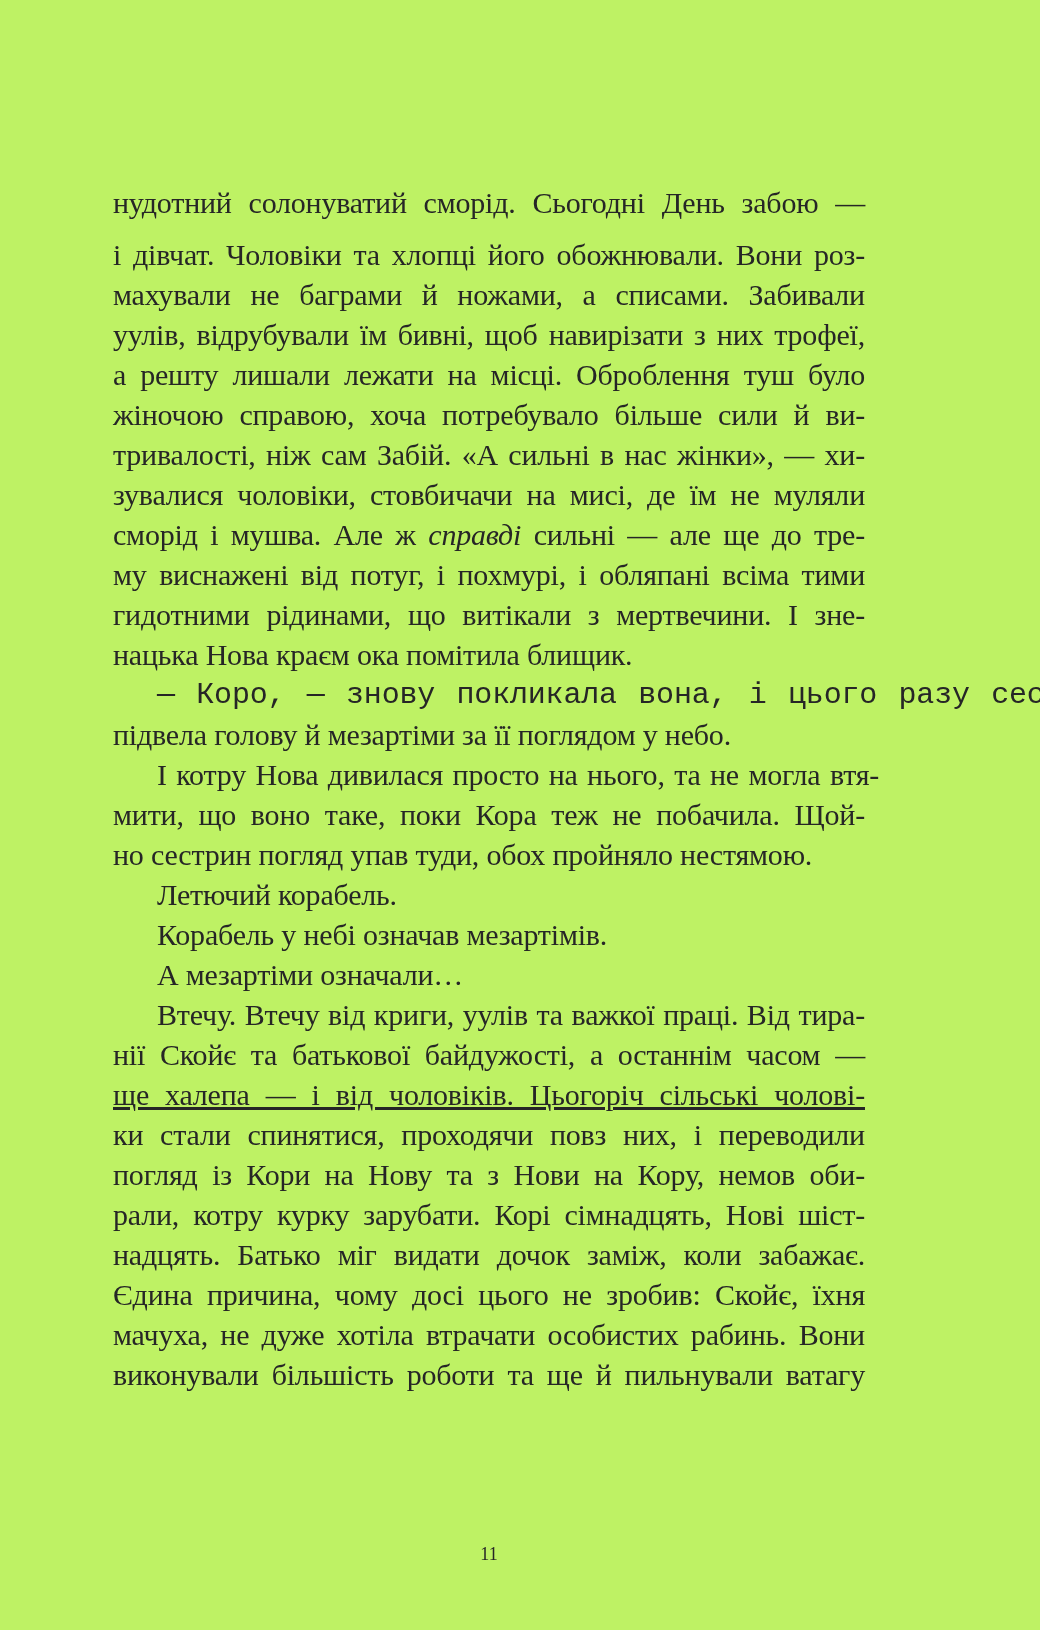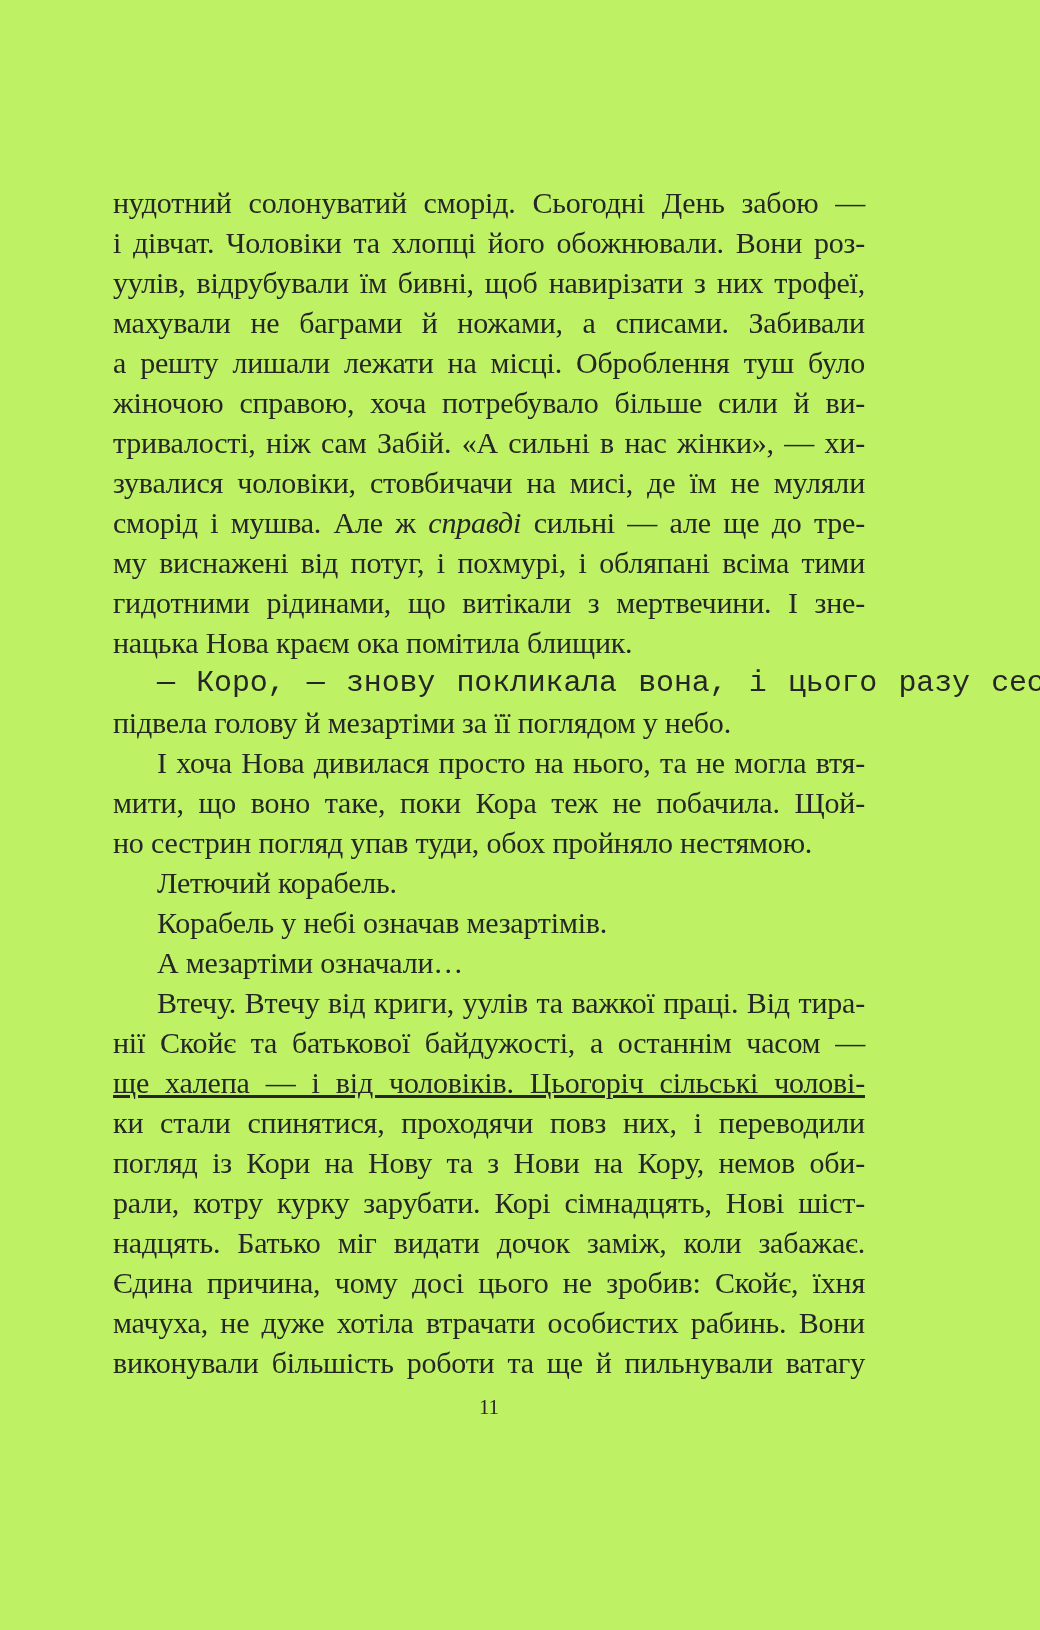--- a/index.html
+++ b/index.html
@@ -31,48 +31,48 @@
   }
   .line.indent {
     padding-left: 44px;
   }
   .em {
     font-style: italic;
   }
   .page-number {
     position: absolute;
     left: 113px;
-    top: 1392px;
+    top: 1539px;
     width: 752px;
     text-align: center;
-    font-size: 21px;
+    font-size: 18px;
     line-height: 30px;
     color: #262626;
   }
 </style>
 </head>
 <body>
 
 <div class="page">
   <div class="text-block" id="text-block">
       <div class="line" style="word-spacing: 9.51px;"><span><span>нудотний солонуватий сморід. Сьогодні День забою —</span></span></div>
-      <div class="line" style="word-spacing: 4.56px;"><span><span>і дівчат. Чоловіки та хлопці його обожнювали. Вони роз-</span></span></div>
+      <div class="line" style="word-spacing: 4.56px; margin-top: 12px;"><span><span>і дівчат. Чоловіки та хлопці його обожнювали. Вони роз-</span></span></div>
+      <div class="line" style="word-spacing: 12.44px;"><span><span>махували не баграми й ножами, а списами. Забивали</span></span></div>
       <div class="line" style="word-spacing: 3.71px;"><span><span>уулів, відрубували їм бивні, щоб навирізати з них трофеї,</span></span></div>
-      <div class="line" style="word-spacing: 12.44px;"><span><span>махували не баграми й ножами, а списами. Забивали</span></span></div>
       <div class="line" style="word-spacing: 6.77px;"><span><span>а решту лишали лежати на місці. Оброблення туш було</span></span></div>
       <div class="line" style="word-spacing: 8.66px;"><span><span>жіночою справою, хоча потребувало більше сили й ви-</span></span></div>
       <div class="line" style="word-spacing: 3.15px;"><span><span>тривалості, ніж сам Забій. «А сильні в нас жінки», — хи-</span></span></div>
       <div class="line" style="word-spacing: 6.88px;"><span><span>зувалися чоловіки, стовбичачи на мисі, де їм не муляли</span></span></div>
       <div class="line" style="word-spacing: 5.13px;"><span><span>сморід і мушва. Але ж </span><span class="em">справді</span><span> сильні — але ще до тре-</span></span></div>
       <div class="line" style="word-spacing: 5.27px;"><span><span>му виснажені від потуг, і похмурі, і обляпані всіма тими</span></span></div>
       <div class="line" style="word-spacing: 9.42px;"><span><span>гидотними рідинами, що витікали з мертвечини. І зне-</span></span></div>
       <div class="line"><span><span>нацька Нова краєм ока помітила блищик.</span></span></div>
       <div class="line indent" style="word-spacing: 3.68px; font-family: Liberation Mono, monospace;"><span><span>— Коро, — знову покликала вона, і цього разу сестра</span></span></div>
       <div class="line"><span><span>підвела голову й мезартіми за її поглядом у небо.</span></span></div>
-      <div class="line indent" style="word-spacing: 2.15px;"><span><span>І хоча Нова дивилася просто на нього, та не могла втя-</span></span></div>
+      <div class="line indent" style="word-spacing: 2.15px;"><span><span>І котру Нова дивилася просто на нього, та не могла втя-</span></span></div>
       <div class="line" style="word-spacing: 7.41px;"><span><span>мити, що воно таке, поки Кора теж не побачила. Щой-</span></span></div>
       <div class="line"><span><span>но сестрин погляд упав туди, обох пройняло нестямою.</span></span></div>
       <div class="line indent"><span><span>Летючий корабель.</span></span></div>
       <div class="line indent"><span><span>Корабель у небі означав мезартімів.</span></span></div>
       <div class="line indent"><span><span>А мезартіми означали…</span></span></div>
       <div class="line indent" style="word-spacing: 1.32px;"><span><span>Втечу. Втечу від криги, уулів та важкої праці. Від тира-</span></span></div>
       <div class="line" style="word-spacing: 7.49px;"><span><span>нії Скойє та батькової байдужості, а останнім часом —</span></span></div>
       <div class="line" style="word-spacing: 8.75px; text-decoration: underline;"><span><span>ще халепа — і від чоловіків. Цьогоріч сільські чолові-</span></span></div>
       <div class="line" style="word-spacing: 9.59px;"><span><span>ки стали спинятися, проходячи повз них, і переводили</span></span></div>
       <div class="line" style="word-spacing: 7.16px;"><span><span>погляд із Кори на Нову та з Нови на Кору, немов оби-</span></span></div>

